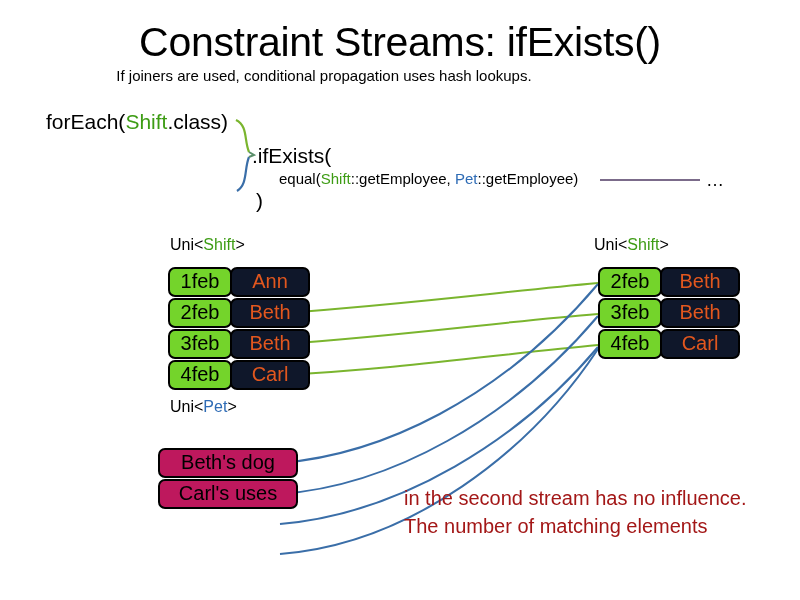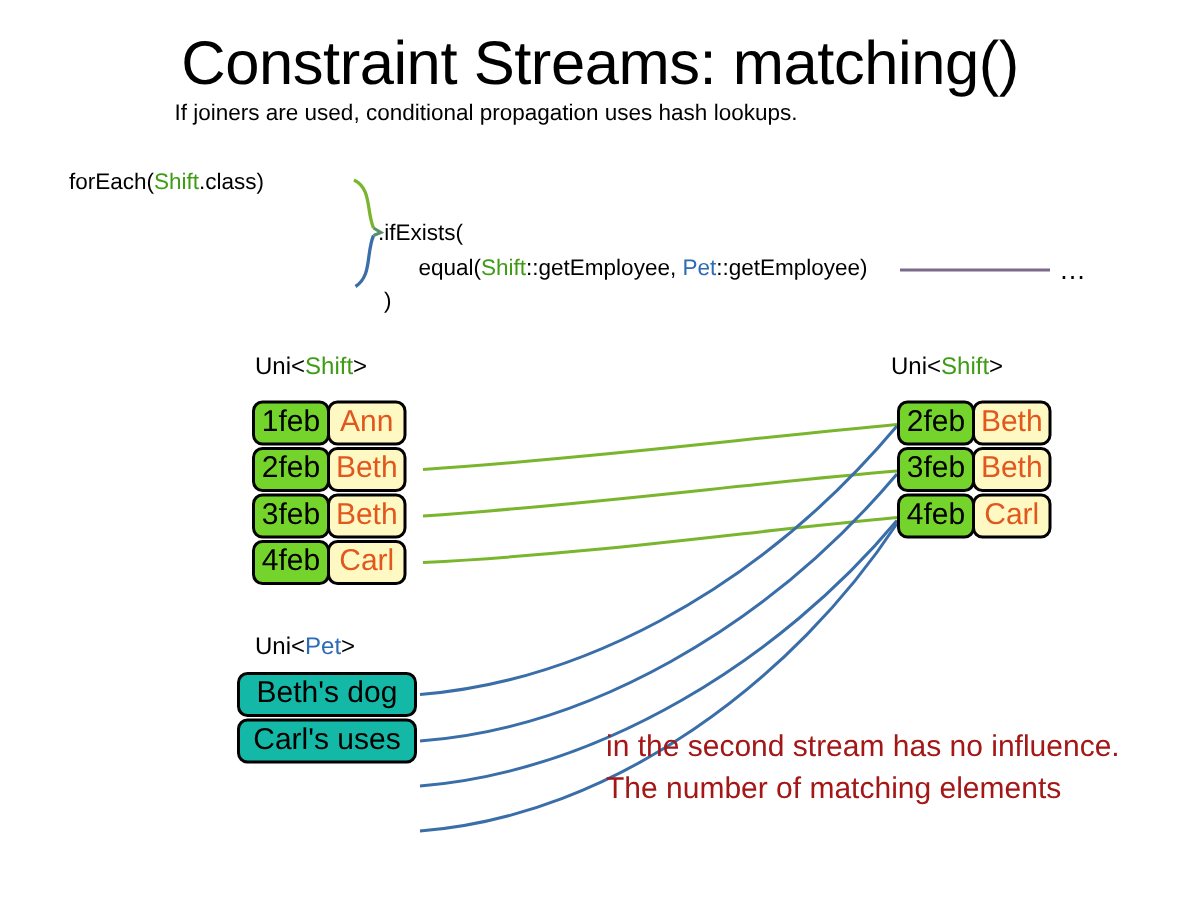--- a/index.html
+++ b/index.html
@@ -43,21 +43,21 @@
     position: absolute;
     left: 0;
     top: 66px;
     width: 648px;
     text-align: center;
     font-size: 15px;
     line-height: 20px;
   }
   .code-line {
     position: absolute;
-    font-size: 15px;
+    font-size: 21px;
     line-height: 24px;
     white-space: nowrap;
   }
   .code-foreach-shift { left: 46px; top: 110px; }
   .code-foreach-pet    { left: 46px; top: 172px; }
   .code-ifexists  { left: 252px; top: 144px; }
   .code-equal     { left: 279px; top: 170px; font-size: 15px; line-height: 18px; }
   .code-close     { left: 256px; top: 189px; }
   .ellipsis {
     position: absolute;
@@ -70,21 +70,21 @@
   .tok-pet   { color: #2d6bb5; }
 
   .group-label {
     position: absolute;
     font-size: 16px;
     line-height: 24px;
     white-space: nowrap;
   }
   .label-shift-left  { left: 170px; top: 233px; }
   .label-shift-right { left: 594px; top: 233px; }
-  .label-pet-left    { left: 170px; top: 395px; margin-top: 25px; }
+  .label-pet-left    { left: 170px; top: 395px; }
 
   .stack {
     position: absolute;
   }
   .row {
     position: relative;
     height: 30px;
     margin-bottom: 1px;
     display: flex;
     align-items: stretch;
@@ -96,34 +96,34 @@
     display: flex;
     align-items: center;
     justify-content: center;
     font-size: 20px;
     line-height: 20px;
     white-space: nowrap;
   }
   .cell.shift-date {
     background: #74d42b;
     color: #000000;
-    width: 52px;
+    width: 64px;
     padding-bottom: 2px;
   }
   .cell.shift-name {
-    background: #fef9c3;
+    background: #0f172a;
     color: #e2571e;
-    width: 53px;
+    width: 80px;
     margin-left: -2px;
     padding-bottom: 2px;
   }
   .cell.pet-cell {
-    background: #14b8a6;
+    background: #be185d;
     color: #000000;
-    width: 120px;
+    width: 140px;
     padding-bottom: 2px;
   }
 
   .stack-shift-left  { left: 168px; top: 267px; }
   .stack-shift-right { left: 598px; top: 267px; }
   .stack-pet         { left: 158px; top: 448px; }
 
   .note {
     position: absolute;
     left: 404px;
@@ -153,21 +153,21 @@
     <path d="M282 344 C 400 336, 500 322, 598 314" fill="none" stroke="#7ab52e" stroke-width="2"></path>
     <path d="M282 375 C 400 369, 500 354, 598 345" fill="none" stroke="#7ab52e" stroke-width="2"></path>
 
     <path d="M280 463 C 380 455, 500 400, 598 284" fill="none" stroke="#3a6ea8" stroke-width="2"></path>
     <path d="M280 494 C 390 486, 510 420, 598 316" fill="none" stroke="#3a6ea8" stroke-width="2"></path>
     <path d="M280 524 C 400 514, 520 440, 598 347" fill="none" stroke="#3a6ea8" stroke-width="2"></path>
     <path d="M280 554 C 410 544, 530 452, 598 349" fill="none" stroke="#3a6ea8" stroke-width="2"></path>
   </svg>
 
   <div class="title">
-    <span>Constraint Streams: matching()</span>
+    <span>Constraint Streams: ifExists()</span>
   </div>
   <div class="subtitle">
     <span>If joiners are used, conditional propagation uses hash lookups.</span>
   </div>
 
   <div class="code-line code-foreach-shift"><span>forEach(</span><span class="tok-shift">Shift</span><span>.class)</span></div>
 
 
   <div class="code-line code-ifexists"><span>.ifExists(</span></div>
 

